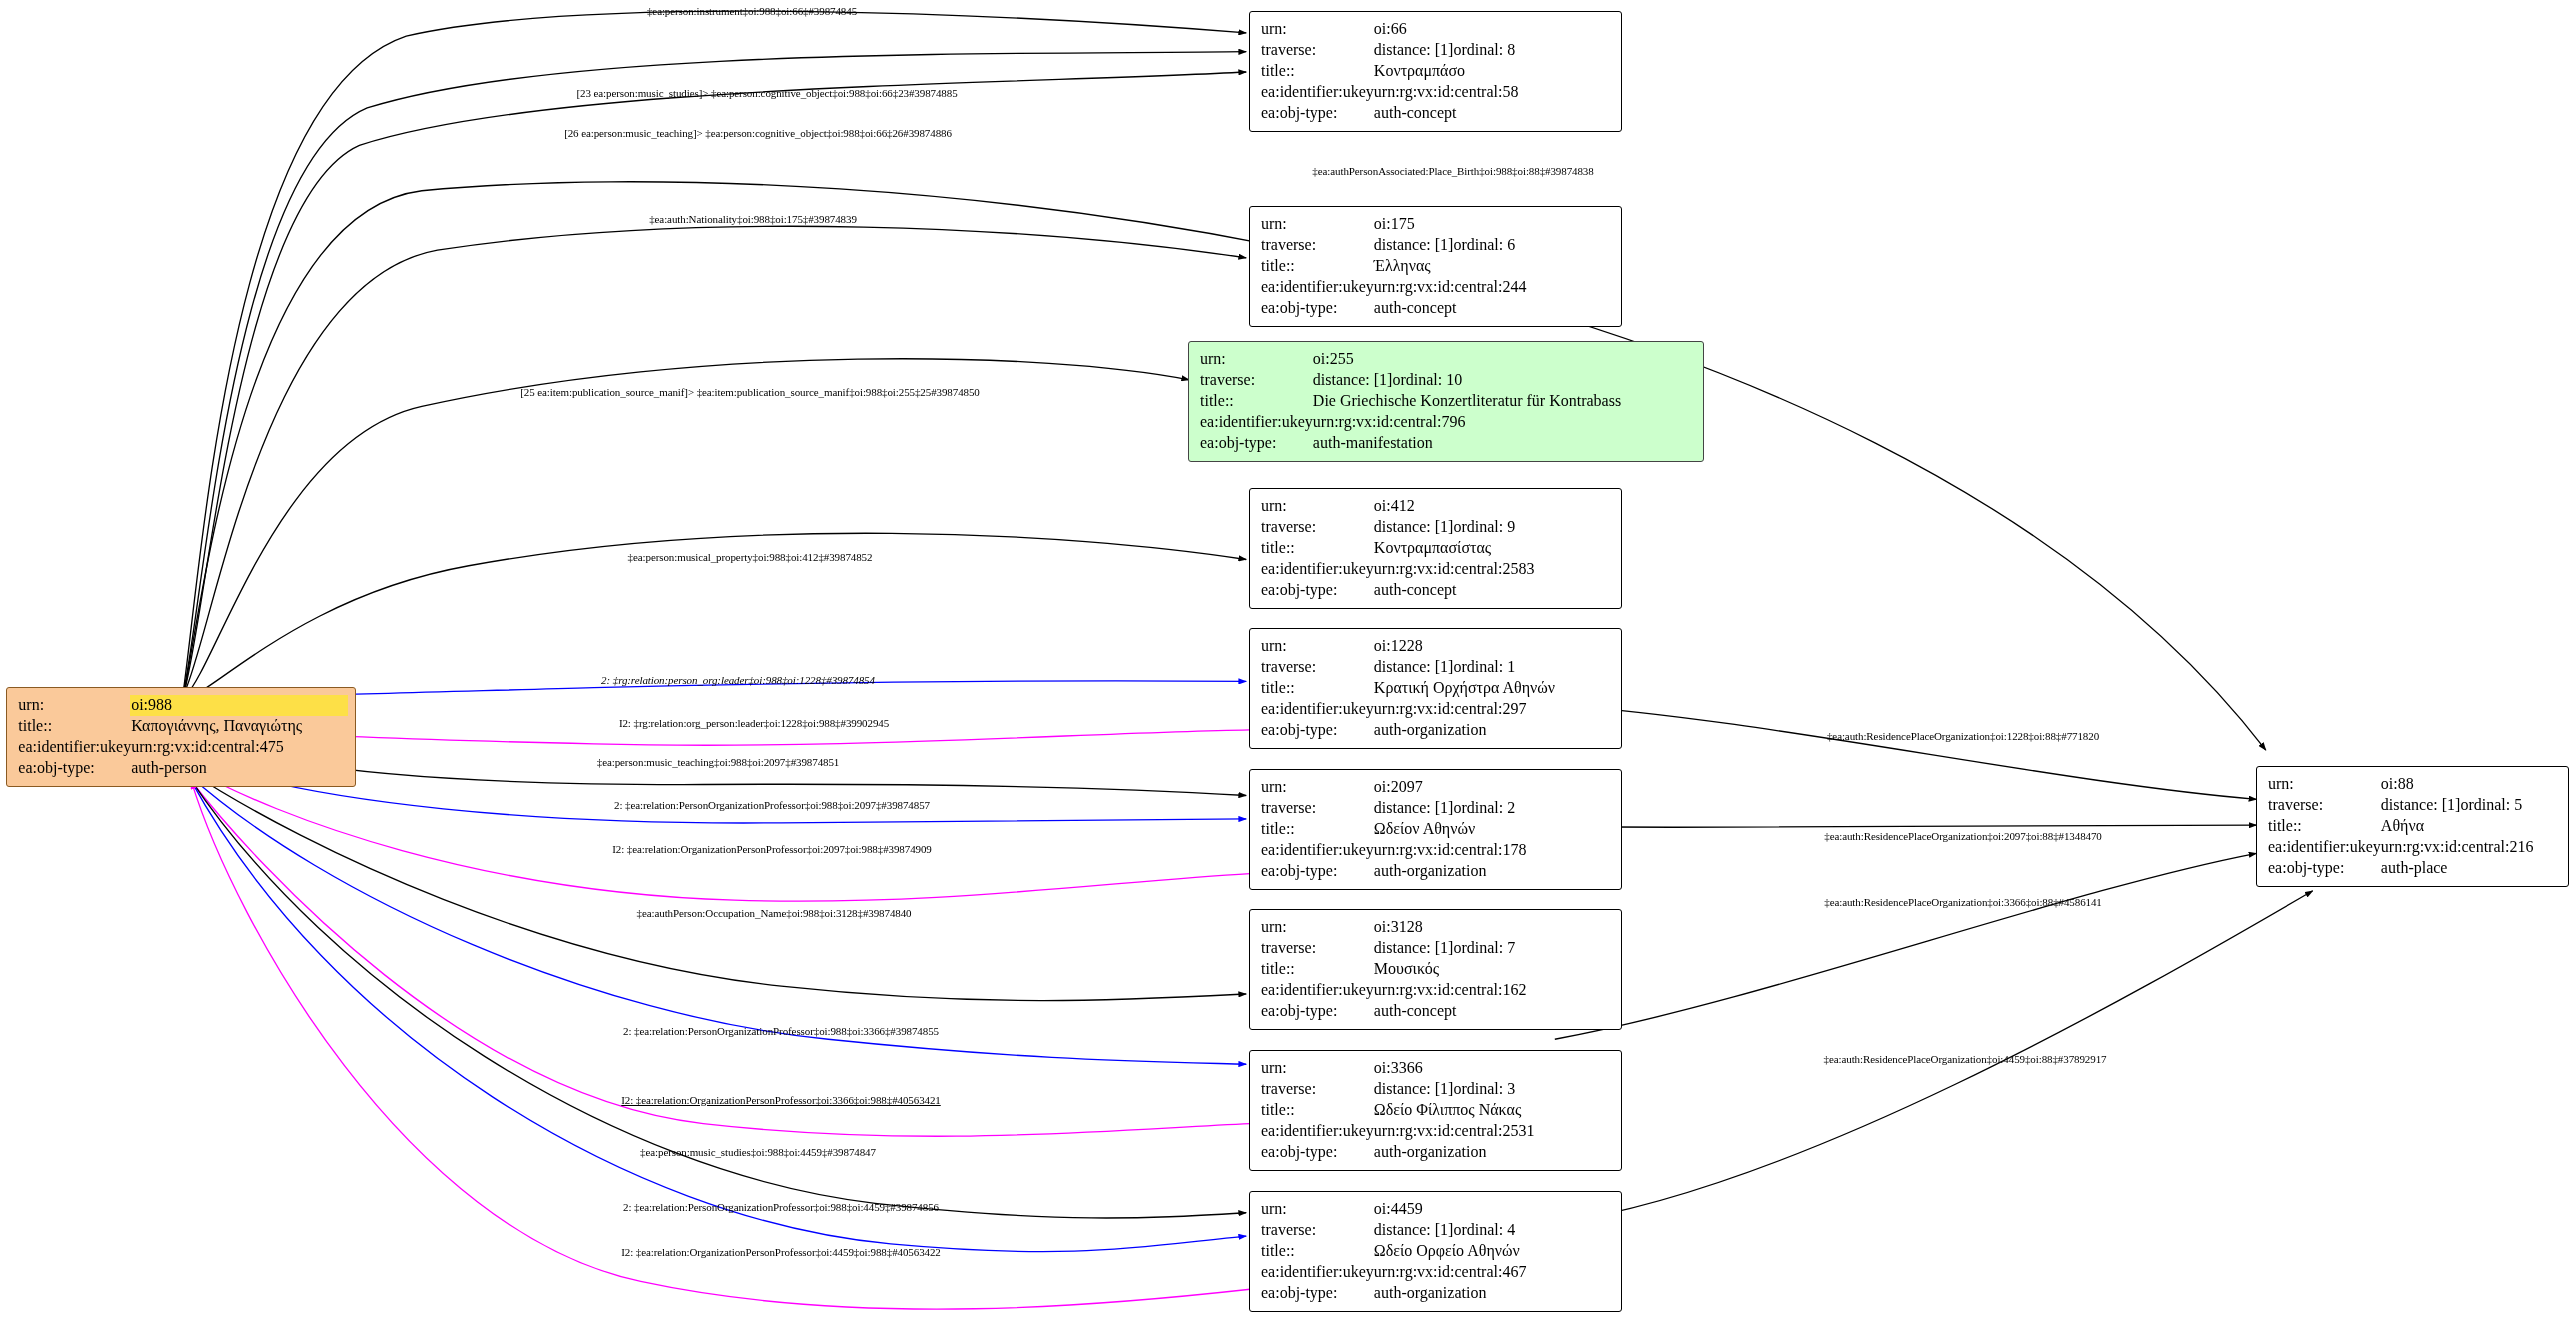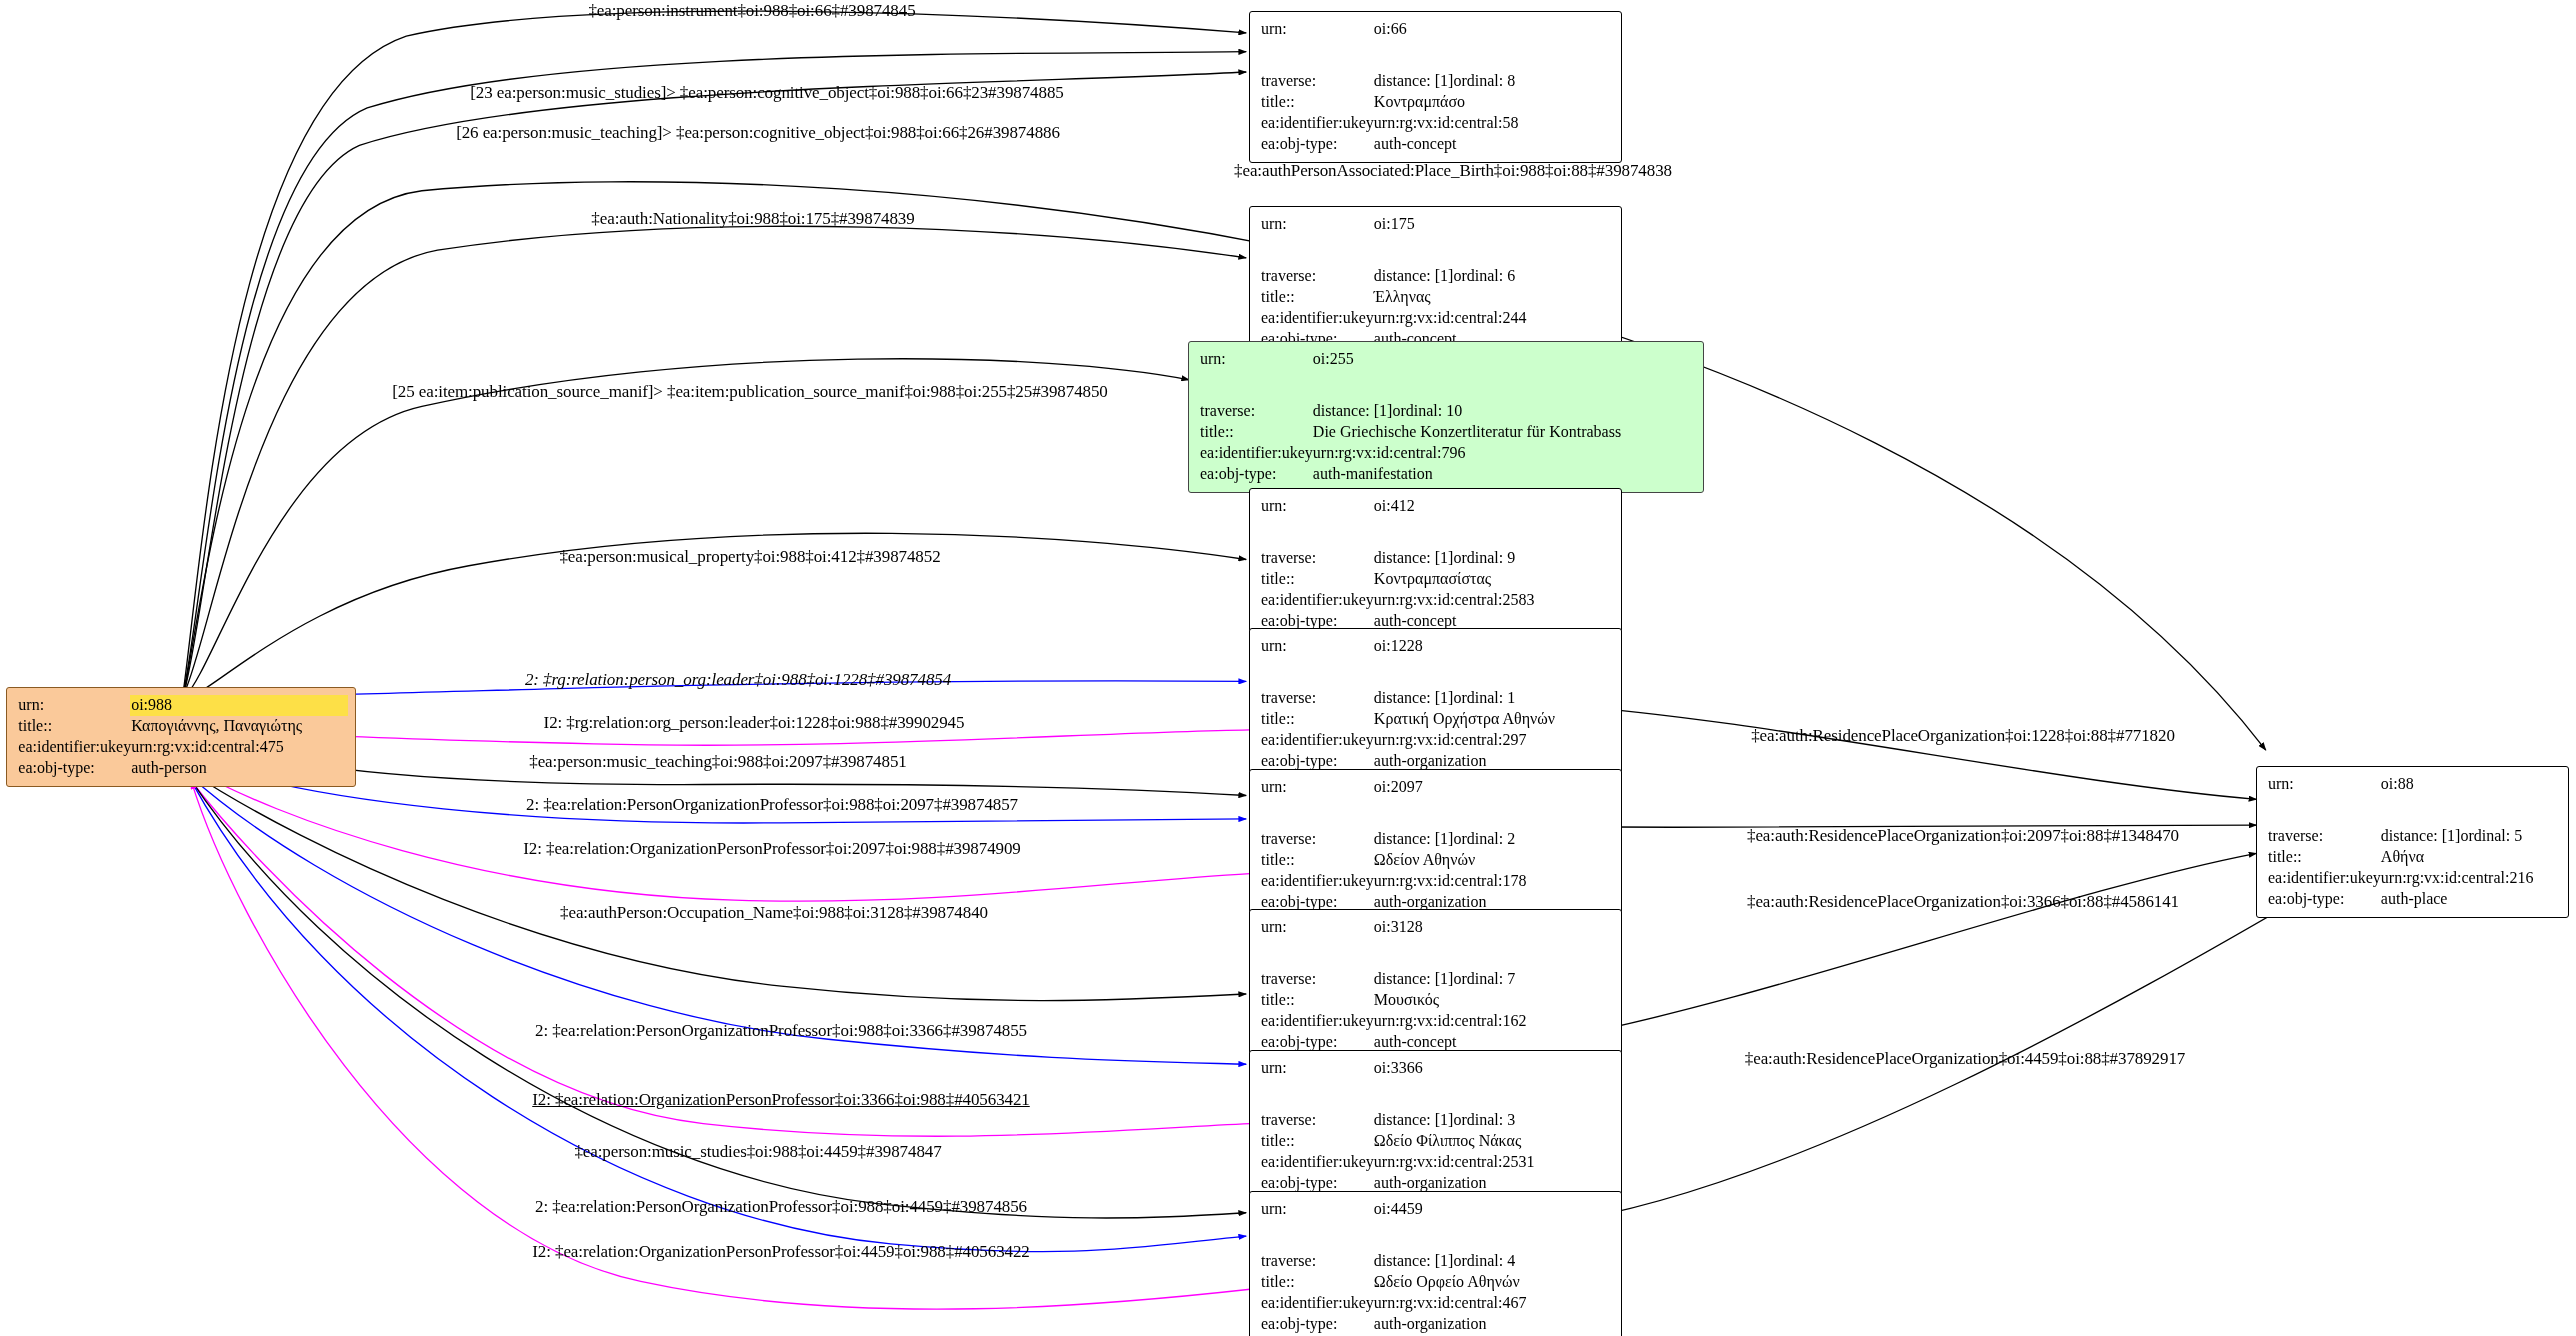--- a/index.html
+++ b/index.html
@@ -9,22 +9,22 @@
   .node{position:absolute;border:1.3px solid #000;border-radius:3px;background:#fff;
         box-sizing:border-box;padding:7px 9.4px 7px 11px;}
   .node.root{border-color:#8a5a22;background:#fac99a;border-width:1.7px;}
   .node.manif{background:#ccffcc;border-color:#444;}
   table.rows{border-collapse:collapse;width:100%;}
   table.rows td{font-size:16px;line-height:1.26;padding:0.4px 0;white-space:nowrap;
                 vertical-align:baseline;color:#000;}
   td.k{padding-right:11px;}
   td.v{width:100%;}
   .hl{background:#fde047;display:block;padding:0 1.6px;margin:0 -1.6px;}
-  .trv{display:inline-block;margin-top:31px;}
-  .elabel{position:absolute;font-size:17px;color:#000;white-space:nowrap;
+  .trv{display:inline-block;}
+  .elabel{position:absolute;font-size:11px;color:#000;white-space:nowrap;
           transform:translate(-50%,-50%);letter-spacing:-0.1px;}
 </style>
 </head>
 <body>
 
 <div id="canvas">
 
   <svg id="edges" viewBox="0 0 3297 1711">
     <defs>
       <marker id="ah-k" markerWidth="11" markerHeight="8" refX="10" refY="4" orient="auto" markerUnits="userSpaceOnUse">

